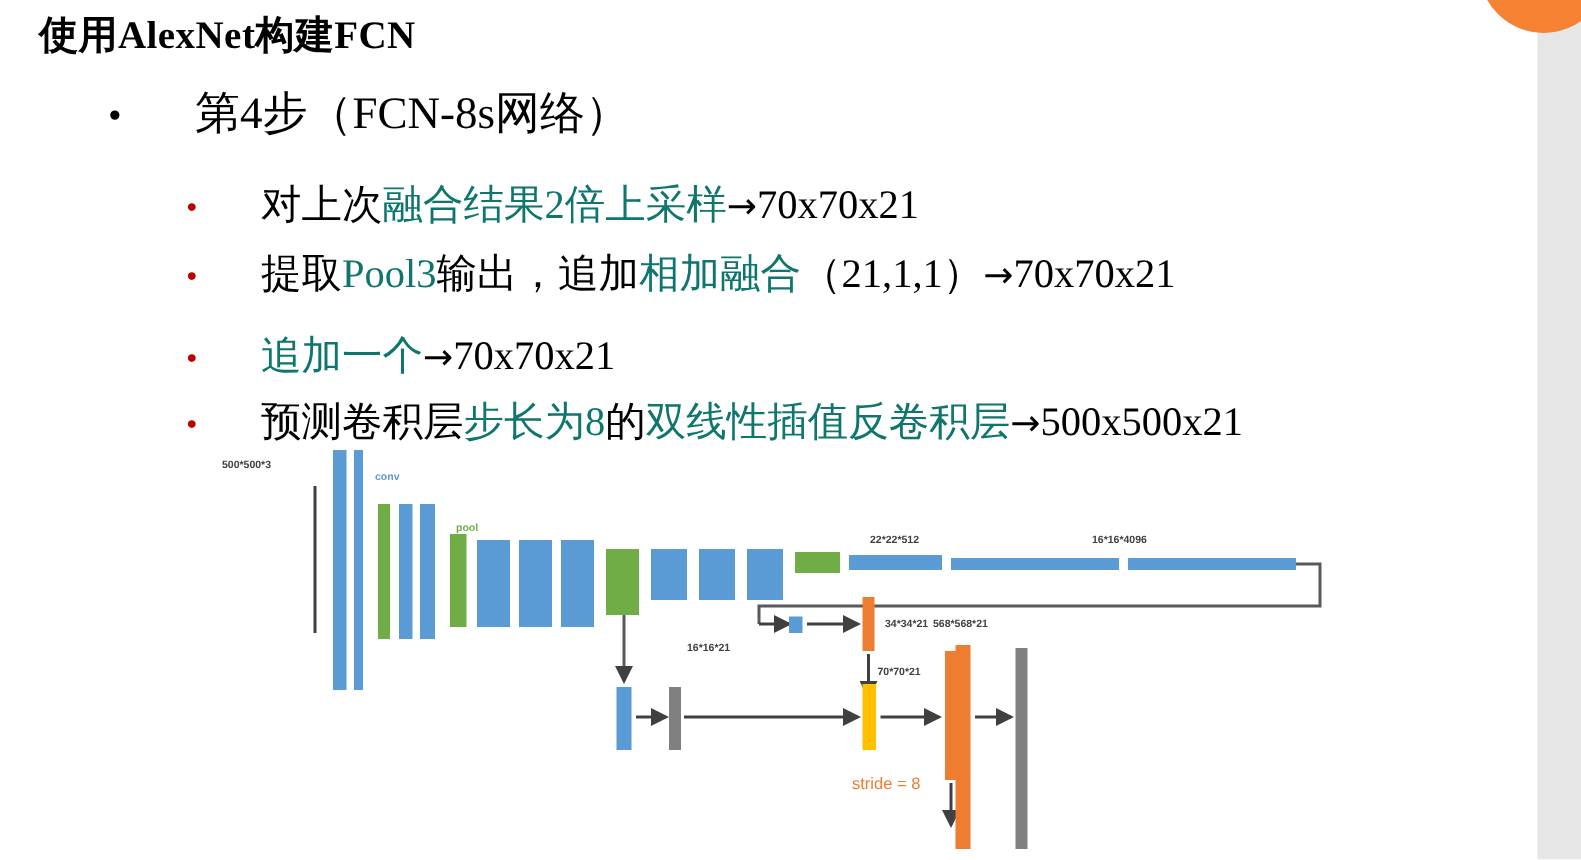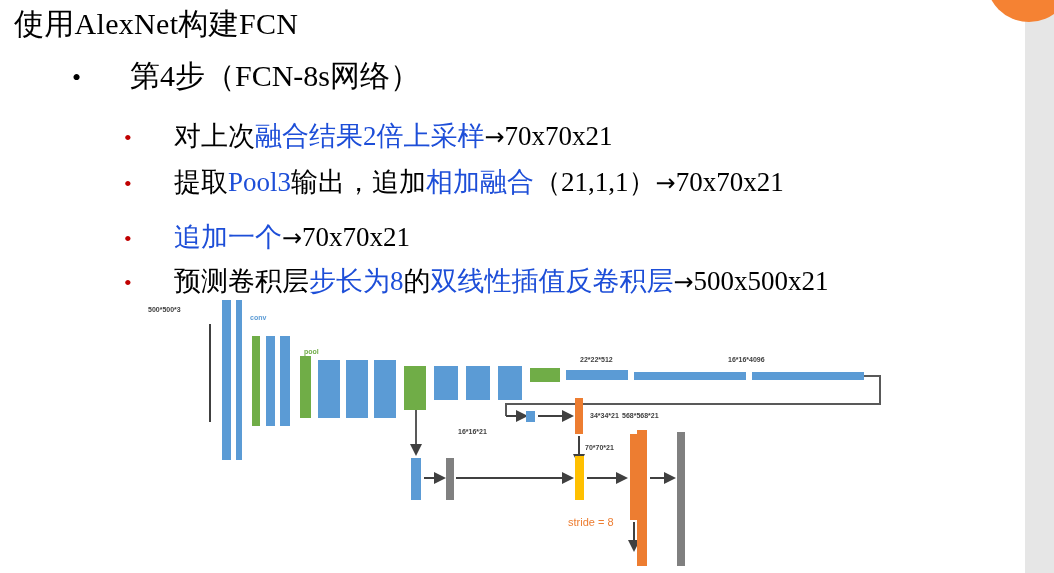--- a/index.html
+++ b/index.html
@@ -31,26 +31,27 @@
     right: -18px;
     width: 86px;
     height: 62px;
     background: #f58233;
     border-radius: 0 0 60px 60px;
   }
 
   
   #slide-title {
     position: absolute;
-    left: 14px;
+    left: 26px;
     top: 2px;
-    font-size: 30px;
+    font-size: 26px;
     line-height: 44px;
     letter-spacing: 0.3px;
     white-space: nowrap;
+    font-weight: bold;
   }
 
   
   .bullet-row {
     position: absolute;
     display: flex;
     align-items: baseline;
     white-space: nowrap;
   }
   .bullet-dot {
@@ -83,21 +84,21 @@
   .bullet-l2 .bullet-dot {
     font-size: 22px;
     width: 50px;
     color: #c00000;
   }
   #bullet-l2-0 { top: 118px; }
   #bullet-l2-1 { top: 164px; }
   #bullet-l2-2 { top: 219px; }
   #bullet-l2-3 { top: 263px; }
 
-  .red { color: #1d4ed8; margin-top: 48px; }
+  .red { color: #0f766e; margin-top: 48px; }
   .arrow { font-family: "DejaVu Sans", sans-serif; font-size: 24px; }
 
   
   #fcn-diagram {
     position: absolute;
     left: 128px;
     top: 298px;
     width: 760px;
     height: 268px;
   }

